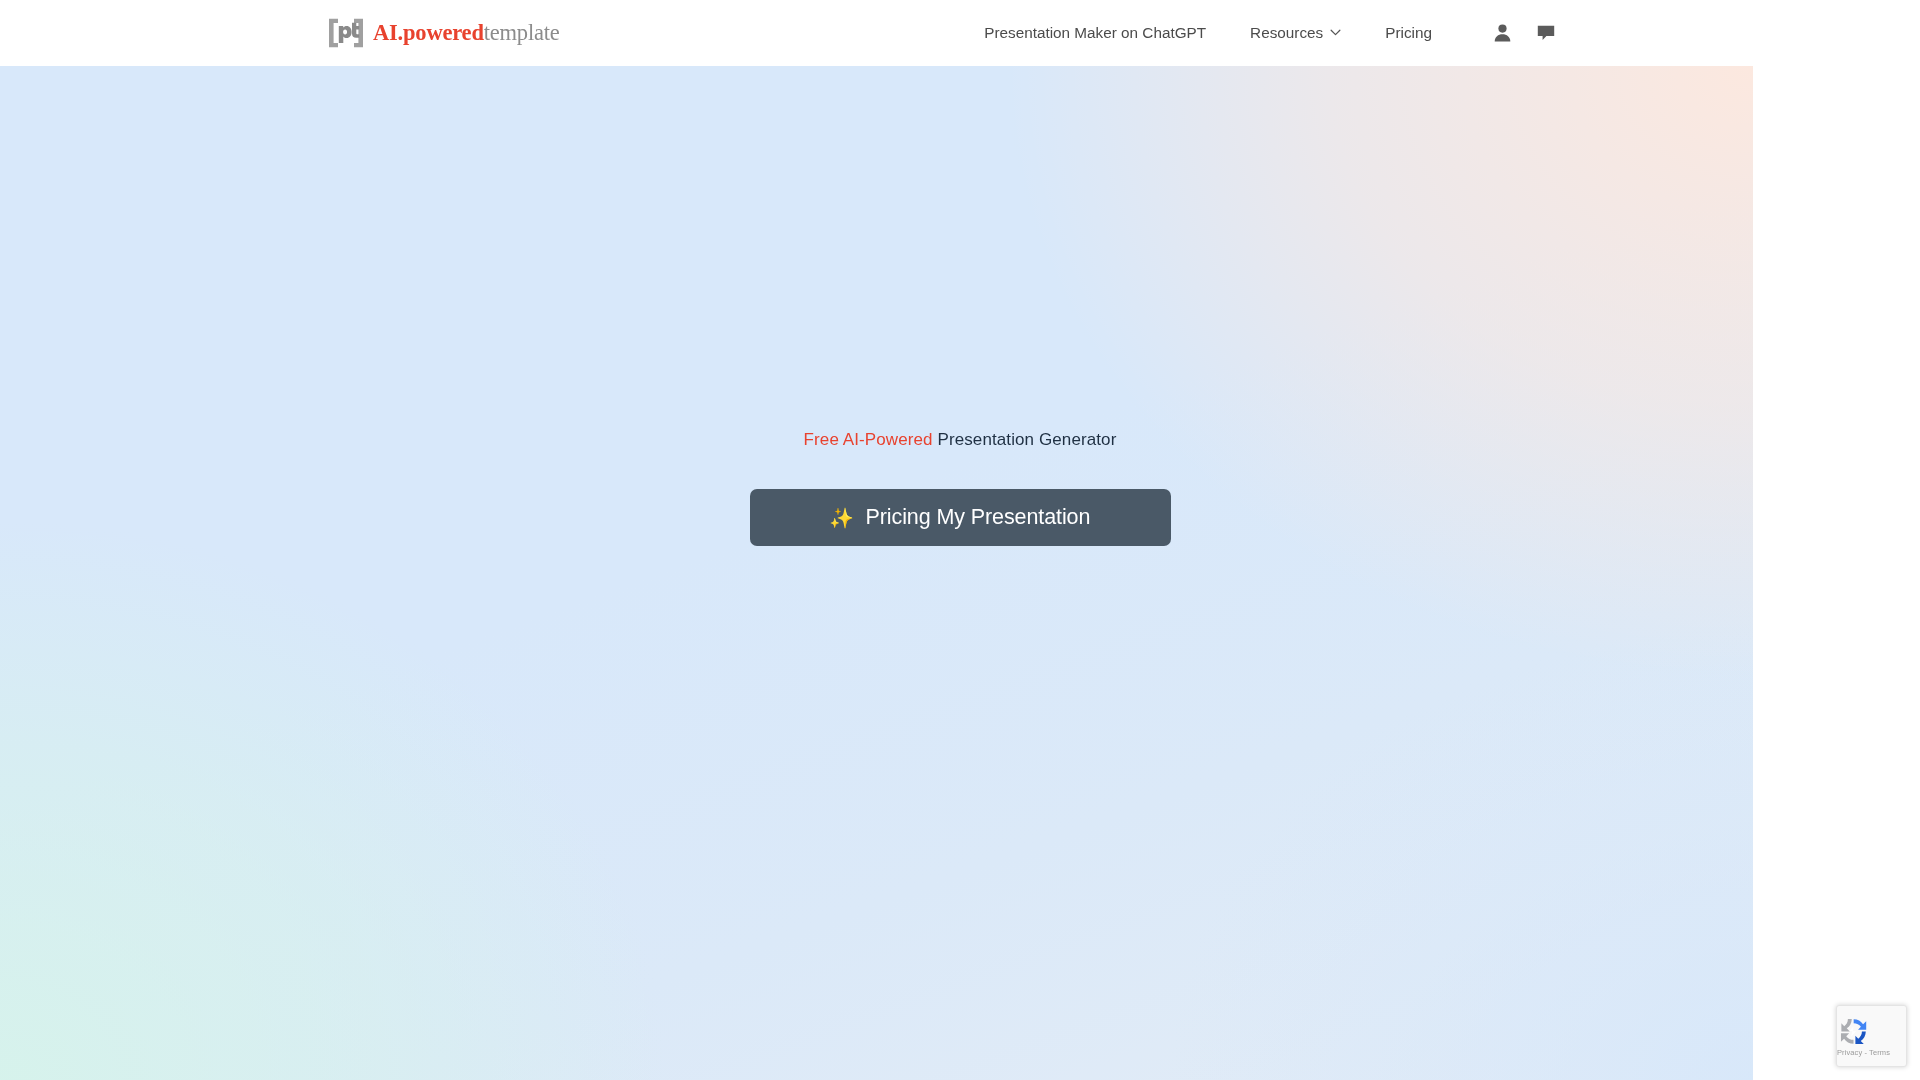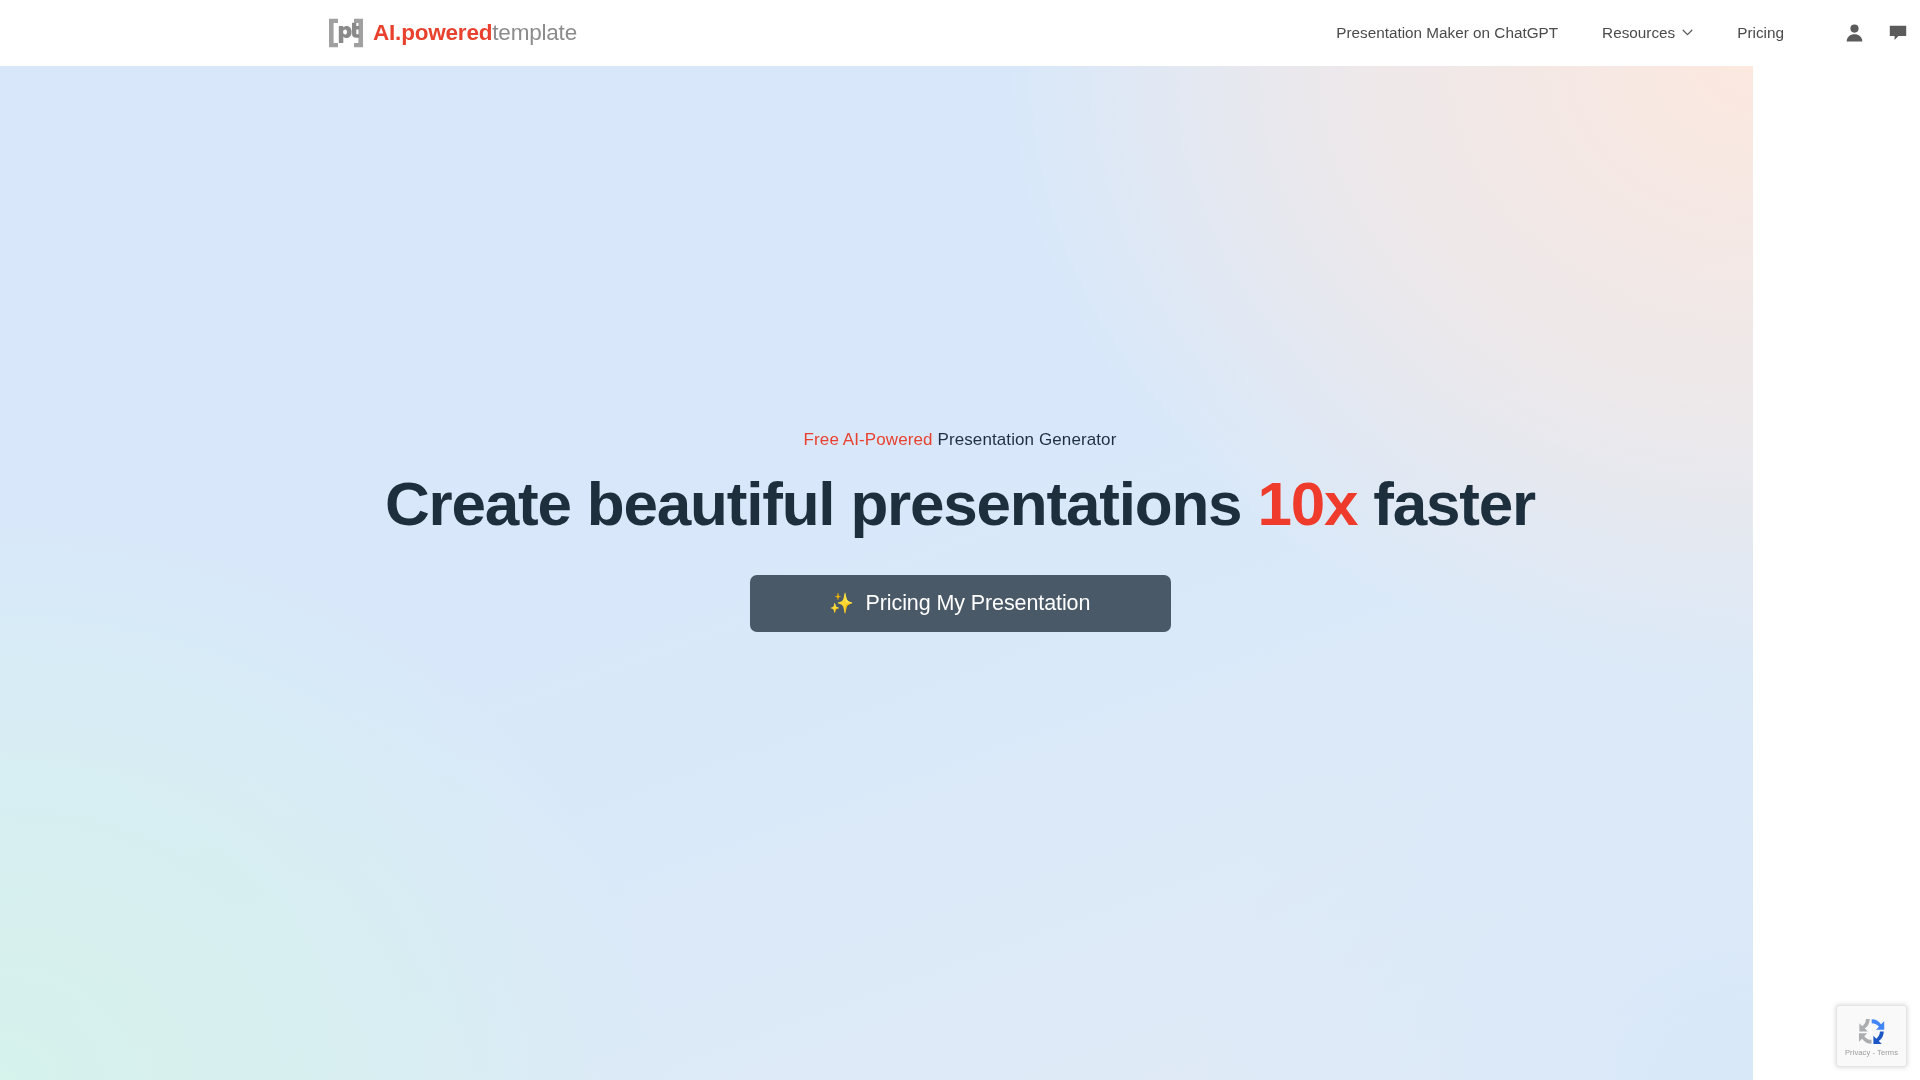--- a/index.html
+++ b/index.html
@@ -39,20 +39,21 @@
   .brand {
     position: absolute;
     left: 329px;
     top: 50%;
     transform: translateY(-50%);
     display: flex;
     align-items: center;
     gap: 10px;
     text-decoration: none;
     white-space: nowrap;
+    font-family: Liberation Serif, serif;
   }
 
   .brand-mark {
     width: 34px;
     height: 29px;
     flex: 0 0 auto;
     display: block;
   }
 
   .brand-text {
@@ -71,20 +72,21 @@
   }
 
   .nav {
     position: absolute;
     right: 0;
     top: 0;
     height: 66px;
     display: flex;
     align-items: center;
     gap: 0;
+    padding-right: 352px;
   }
 
   .nav-link {
     font-size: 15.3px;
     color: #4b4b4b;
     text-decoration: none;
     white-space: nowrap;
     display: inline-flex;
     align-items: center;
     gap: 7px;
@@ -210,21 +212,20 @@
     right: 13px;
     bottom: 13px;
     width: 71px;
     height: 62px;
     background: #f9f9f9;
     border: 1px solid #e4e4e4;
     border-radius: 3px;
     box-shadow: 0 0 5px rgba(0,0,0,0.18);
     display: flex;
     flex-direction: column;
-    align-items: center;
     justify-content: center;
     gap: 1px;
     z-index: 30;
     overflow: hidden;
   }
   .recaptcha-logo { width: 33px; height: 33px; display: block; }
   .recaptcha-text {
     font-size: 7.5px;
     color: #9b9b9b;
     line-height: 1;
@@ -299,21 +300,20 @@
       </div>
 
     </nav>
   </header>
 
   <section class="hero">
     <div class="hero-inner">
 
       <div class="eyebrow"><span class="ey-red">Free AI-Powered</span><span> Presentation Generator</span></div>
 
-      <h1 class="headline"><span>Create beautiful presentations </span><span class="hl-red">10x</span><span> faster</span></h1>
 
 
       <button class="cta">
         <span class="cta-spark">✨</span>
         <span>Pricing My Presentation</span>
       </button>
 
     </div>
   </section>
 

